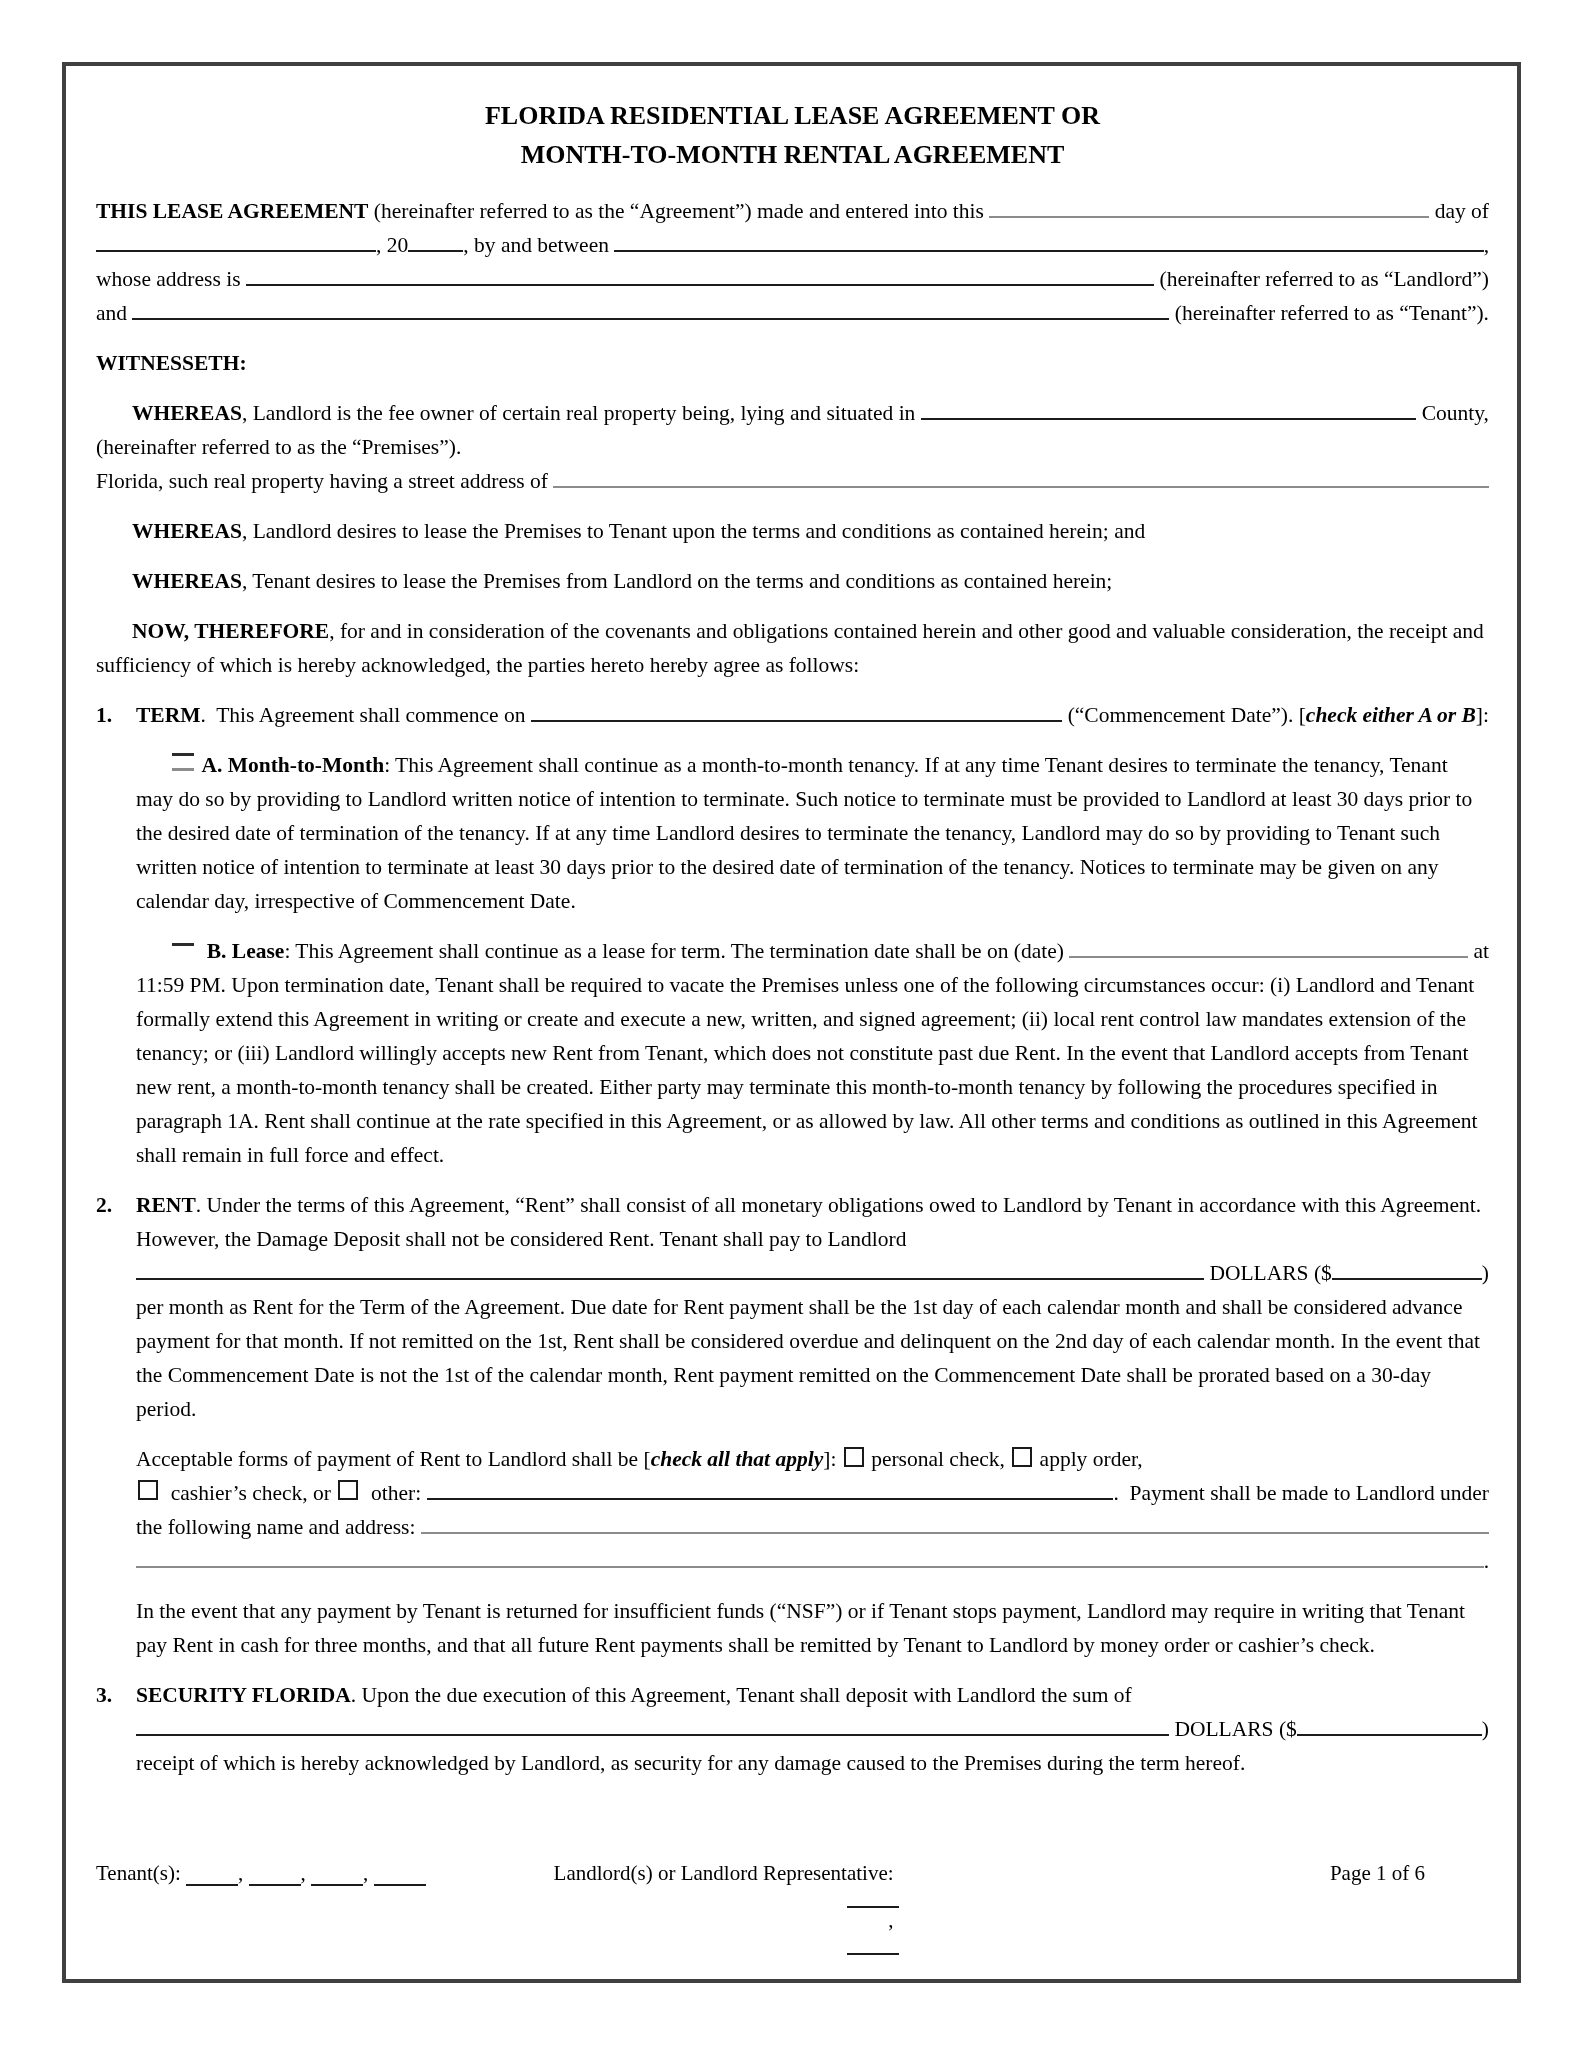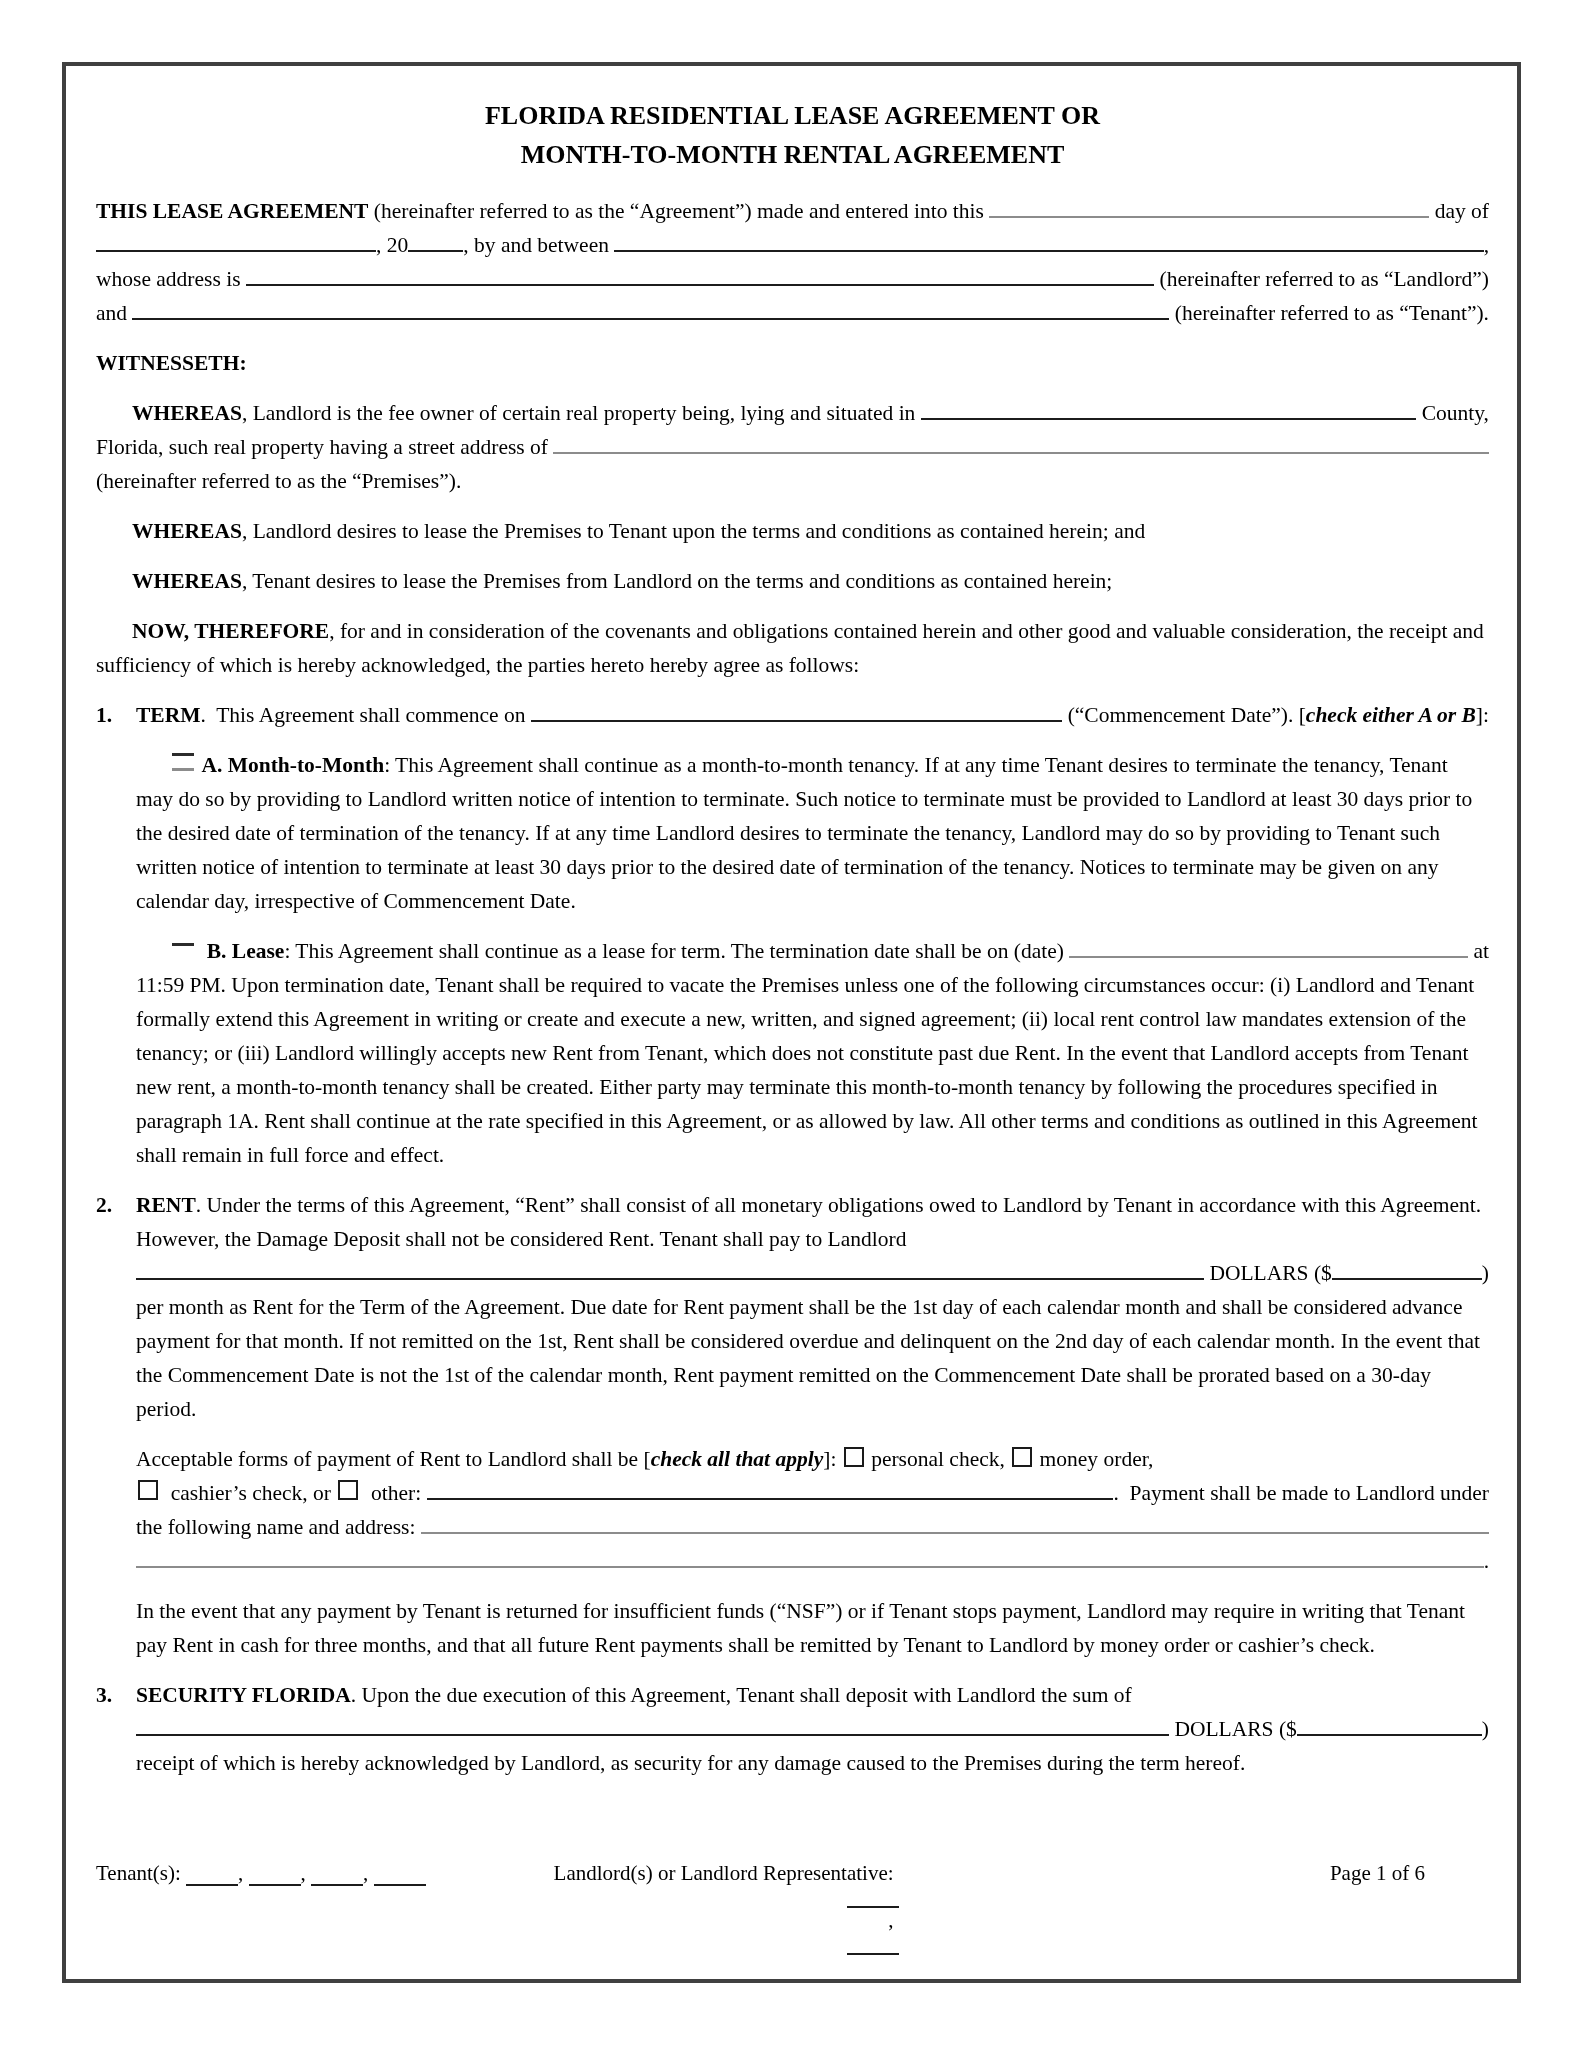--- a/index.html
+++ b/index.html
@@ -109,24 +109,24 @@
         <div class="block">
           <div class="parts-line content"><span class="t">and </span><span class="blank fill"></span><span class="t"> (hereinafter referred to as “Tenant”).</span></div>
         </div>
         <div class="block mt">
           <div class="parts-flow content"><span class="b">WITNESSETH:</span></div>
         </div>
         <div class="block mt">
           <div class="parts-line content"><span class="tab"></span><span class="b">WHEREAS</span><span class="t">, Landlord is the fee owner of certain real property being, lying and situated in </span><span class="blank fill"></span><span class="t"> County,</span></div>
         </div>
         <div class="block">
-          <div class="parts-line content"><span class="t">Florida, such real property having a street address of </span><span class="blank fill gray"></span></div>
+          <div class="parts-flow content"><span class="t">(hereinafter referred to as the “Premises”).</span></div>
         </div>
         <div class="block">
-          <div class="parts-flow content"><span class="t">(hereinafter referred to as the “Premises”).</span></div>
+          <div class="parts-line content"><span class="t">Florida, such real property having a street address of </span><span class="blank fill gray"></span></div>
         </div>
         <div class="block mt">
           <div class="parts-flow content"><span class="tab"></span><span class="b">WHEREAS</span><span class="t">, Landlord desires to lease the Premises to Tenant upon the terms and conditions as contained herein; and</span></div>
         </div>
         <div class="block mt">
           <div class="parts-flow content"><span class="tab"></span><span class="b">WHEREAS</span><span class="t">, Tenant desires to lease the Premises from Landlord on the terms and conditions as contained herein;</span></div>
         </div>
         <div class="block mt">
           <div class="parts-flow content"><span class="tab"></span><span class="b">NOW, THEREFORE</span><span class="t">, for and in consideration of the covenants and obligations contained herein and other good and valuable consideration, the receipt and sufficiency of which is hereby acknowledged, the parties hereto hereby agree as follows:</span></div>
         </div>
@@ -147,21 +147,21 @@
           <span class="num b">2.</span>
           <div class="parts-flow content"><span class="b">RENT</span><span class="t">.  Under the terms of this Agreement, “Rent” shall consist of all monetary obligations owed to Landlord by Tenant in accordance with this Agreement.  However, the Damage Deposit shall not be considered Rent.  Tenant shall pay to Landlord</span></div>
         </div>
         <div class="block ind1">
           <div class="parts-line content"><span class="blank fill"></span><span class="t"> DOLLARS ($</span><span class="blank" style="width: 150px;"></span><span class="t">)</span></div>
         </div>
         <div class="block ind1">
           <div class="parts-flow content"><span class="t">per month as Rent for the Term of the Agreement. Due date for Rent payment shall be the 1st day of each calendar month and shall be considered advance payment for that month.  If not remitted on the 1st, Rent shall be considered overdue and delinquent on the 2nd day of each calendar month.  In the event that the Commencement Date is not the 1st of the calendar month, Rent payment remitted on the Commencement Date shall be prorated based on a 30-day period.</span></div>
         </div>
         <div class="block mt ind1">
-          <div class="parts-flow content"><span class="t">Acceptable forms of payment of Rent to Landlord shall be [</span><span class="bi">check all that apply</span><span class="t">]: </span><span class="cb"></span><span class="t">  personal check, </span><span class="cb"></span><span class="t">  money order,</span></div>
+          <div class="parts-flow content"><span class="t">Acceptable forms of payment of Rent to Landlord shall be [</span><span class="bi">check all that apply</span><span class="t">]: </span><span class="cb"></span><span class="t">  personal check, </span><span class="cb"></span><span class="t">  apply order,</span></div>
         </div>
         <div class="block ind1">
           <div class="parts-line content"><span class="cb"></span><span class="t">  cashier’s check, or </span><span class="cb"></span><span class="t">  other: </span><span class="blank fill"></span><span class="t">.  Payment shall be made to Landlord under</span></div>
         </div>
         <div class="block ind1">
           <div class="parts-line content"><span class="t">the following name and address: </span><span class="blank fill gray"></span></div>
         </div>
         <div class="block ind1">
           <div class="parts-line content"><span class="blank fill gray"></span><span class="t">.</span></div>
         </div>

